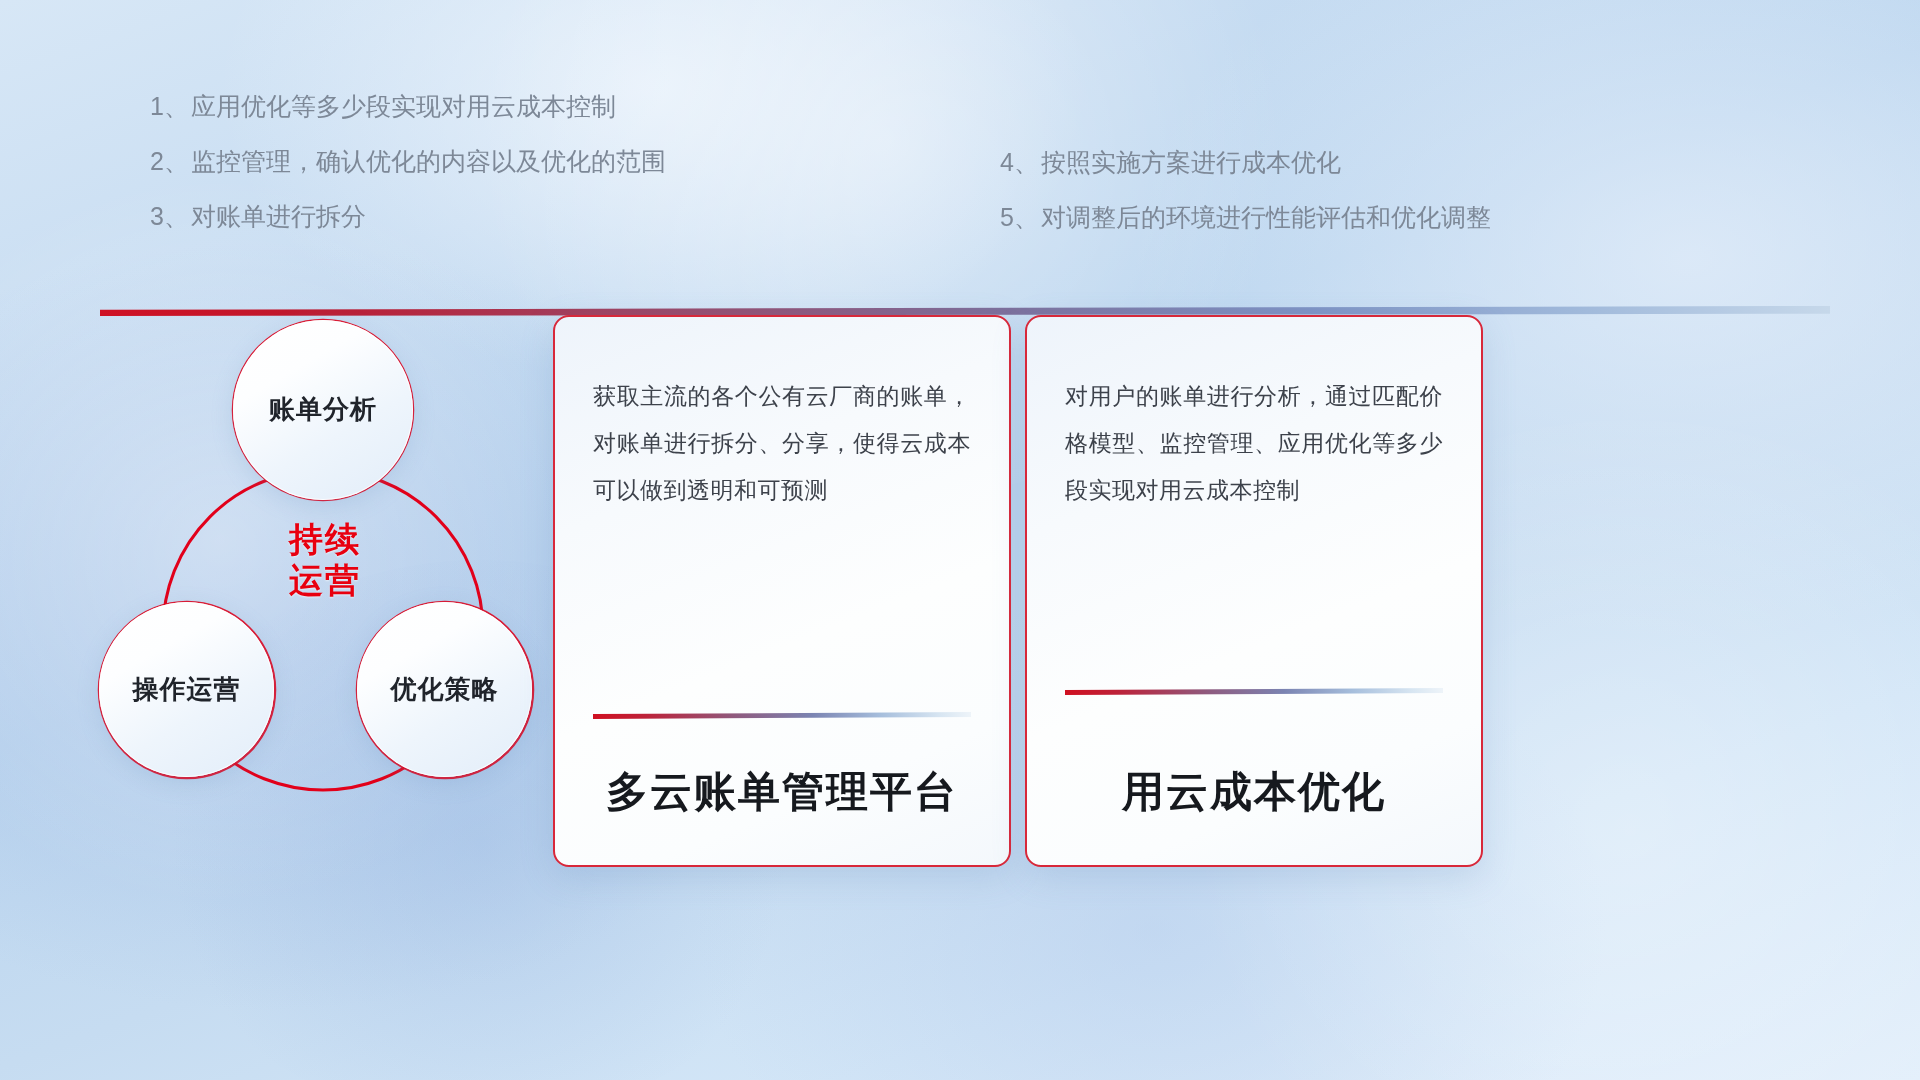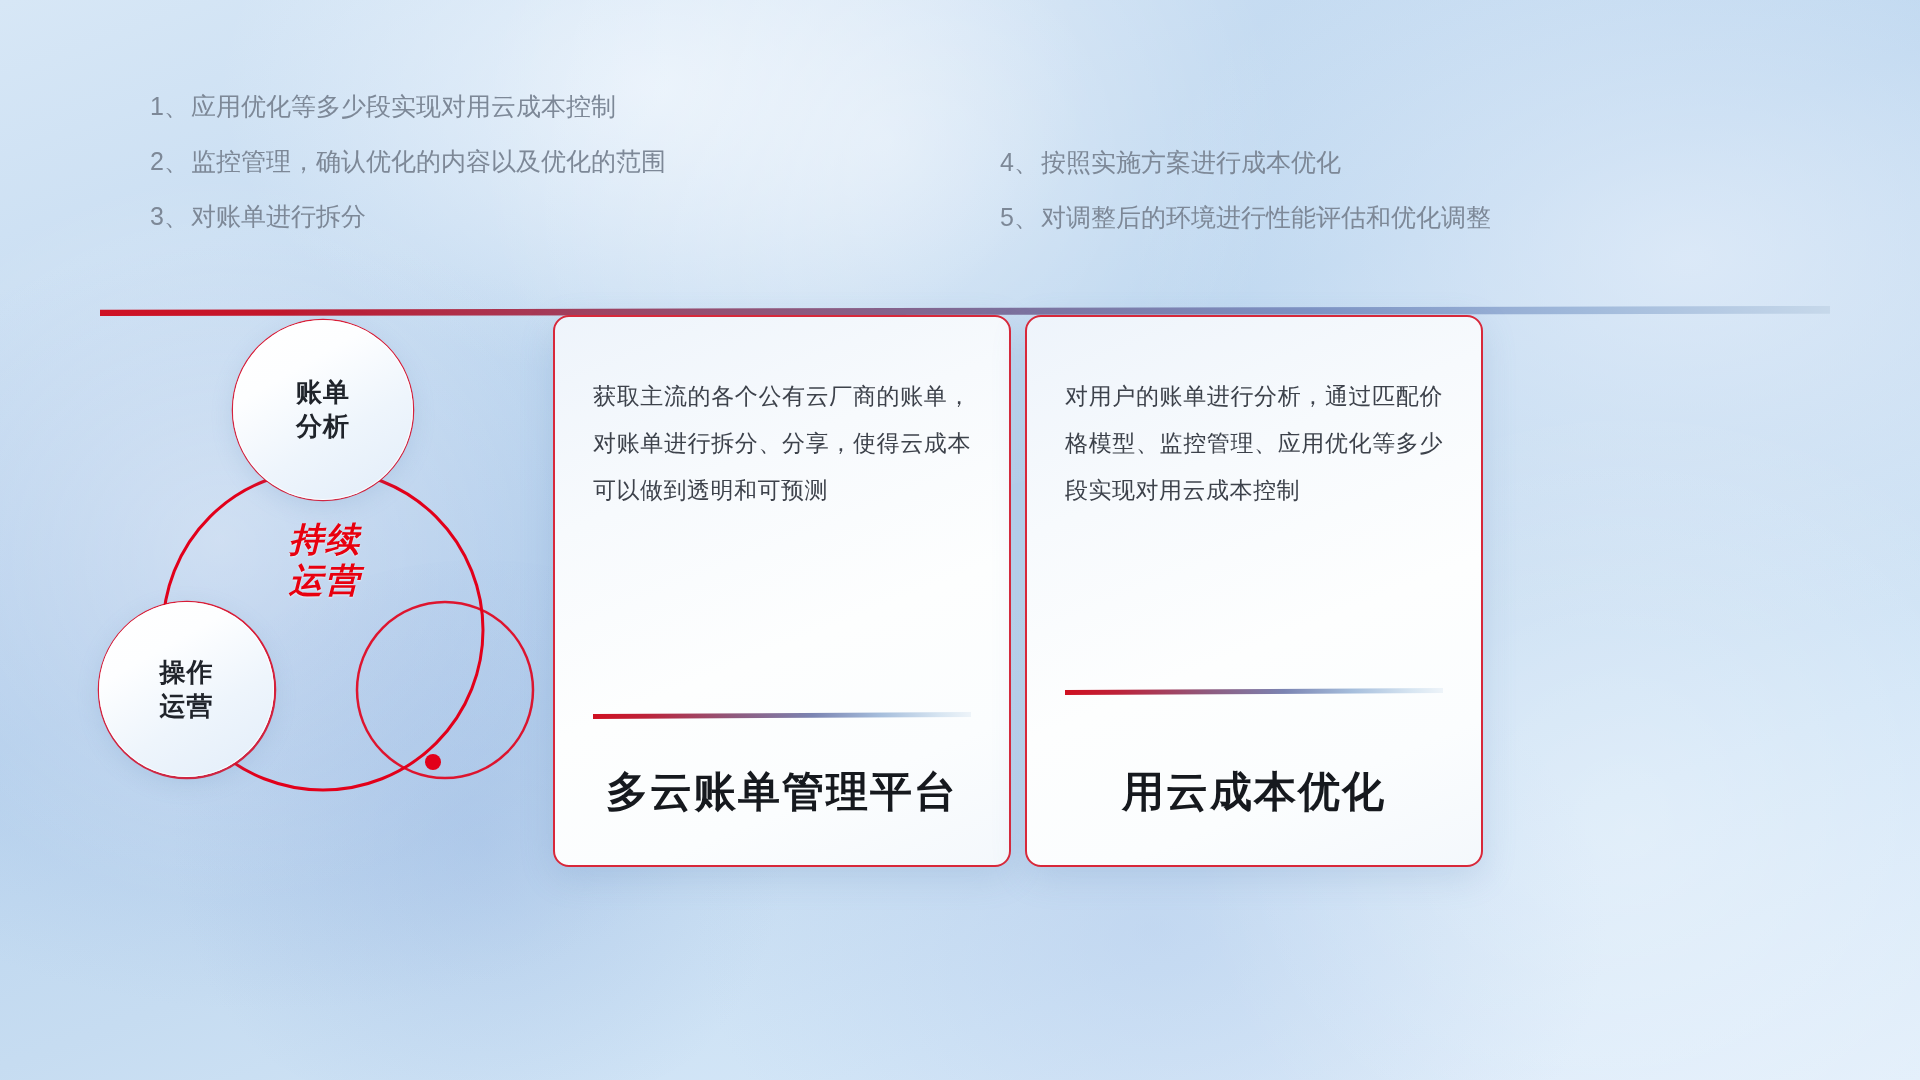--- a/index.html
+++ b/index.html
@@ -59,41 +59,40 @@
 
   
   #venn { position:absolute; left:95px; top:340px; width:520px; height:530px; }
   #venn svg { position:absolute; inset:0; width:100%; height:100%; overflow:visible; }
 
   .venn-bubble {
     position:absolute;
     border-radius:50%;
     background:linear-gradient(150deg, #ffffff 0%, #fdfeff 30%, #eef5fc 62%, #e2edf9 100%);
     box-shadow:0 0 0 1px rgba(255,255,255,0.85) inset, 0 6px 22px rgba(110,150,195,0.22);
-    display:flex; flex-direction:column;
+    display:flex; 
     align-items:center; justify-content:center;
     color:#20242b;
     font-size:26px; font-weight:bold;
     line-height:1.30;
     letter-spacing:1px;
   }
   #bubble-top    { left:138px; top:-20px;  width:180px; height:180px; }
   #bubble-left   { left:4px;   top:262px;  width:175px; height:175px;align-items:center; }
   #bubble-right  { left:262px; top:262px;  width:175px; height:175px; }
 
   #venn-center {
     position:absolute;
     left:140px; top:150px; width:180px; height:140px;
     display:flex; flex-direction:column;
     align-items:center; justify-content:center;
     color:#e8000f;
     font-size:34px; font-weight:bold;
     line-height:1.22; letter-spacing:2px;
     text-shadow:0 1px 2px rgba(255,255,255,0.6);
-    font-style:italic;
   }
 
   
   .card {
     position:absolute;
     top:315px; width:458px; height:552px;
     border:2px solid #d8283a;
     border-radius:16px;
     background:linear-gradient(158deg,#eef4fb 0%,#f7fafd 30%,#fdfefe 58%,#fbfdfe 80%,#f4f8fc 100%);
     box-shadow:0 10px 34px rgba(96,136,184,0.20);
@@ -184,20 +183,24 @@
     <div class="venn-bubble" id="bubble-top">
       <span>账单</span>
       <span>分析</span>
     </div>
 
     <div class="venn-bubble" id="bubble-left">
       <span>操作</span>
       <span>运营</span>
     </div>
 
+    <div class="venn-bubble" id="bubble-right">
+      <span>优化</span>
+      <span>策略</span>
+    </div>
 
     <div id="venn-center">
       <span>持续</span>
       <span>运营</span>
     </div>
   </div>
 
   <div class="card" id="card-1">
     <div class="card-body">获取主流的各个公有云厂商的账单，对账单进行拆分、分享，使得云成本可以做到透明和可预测</div>
     <div class="card-divider"></div>

